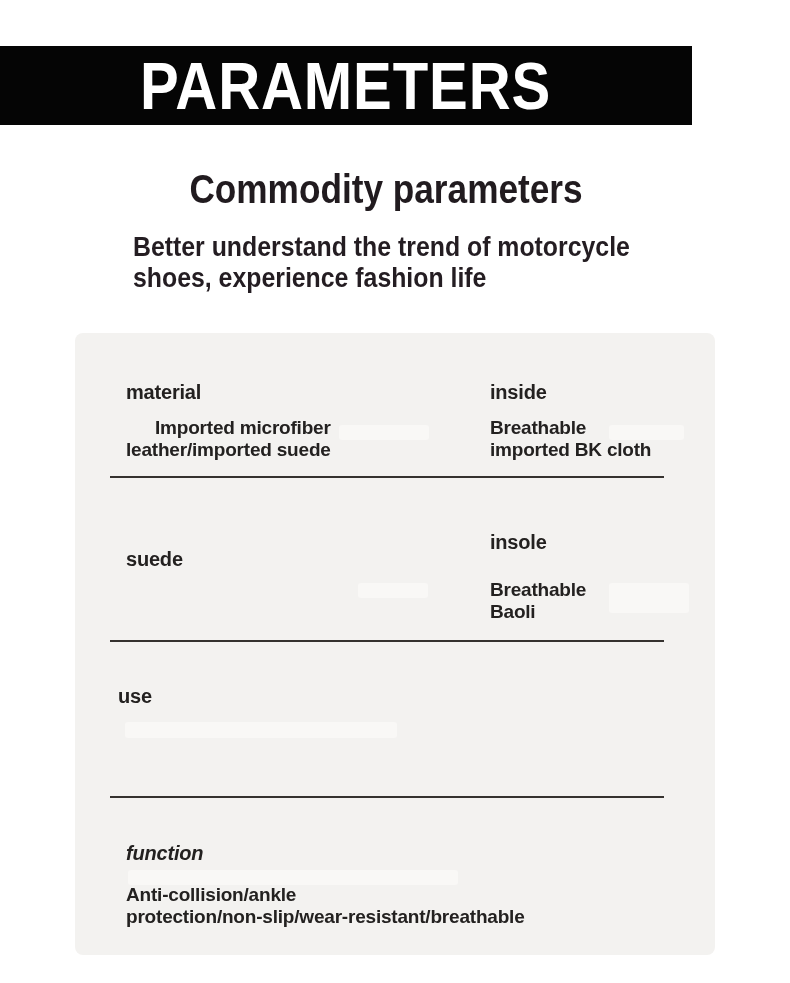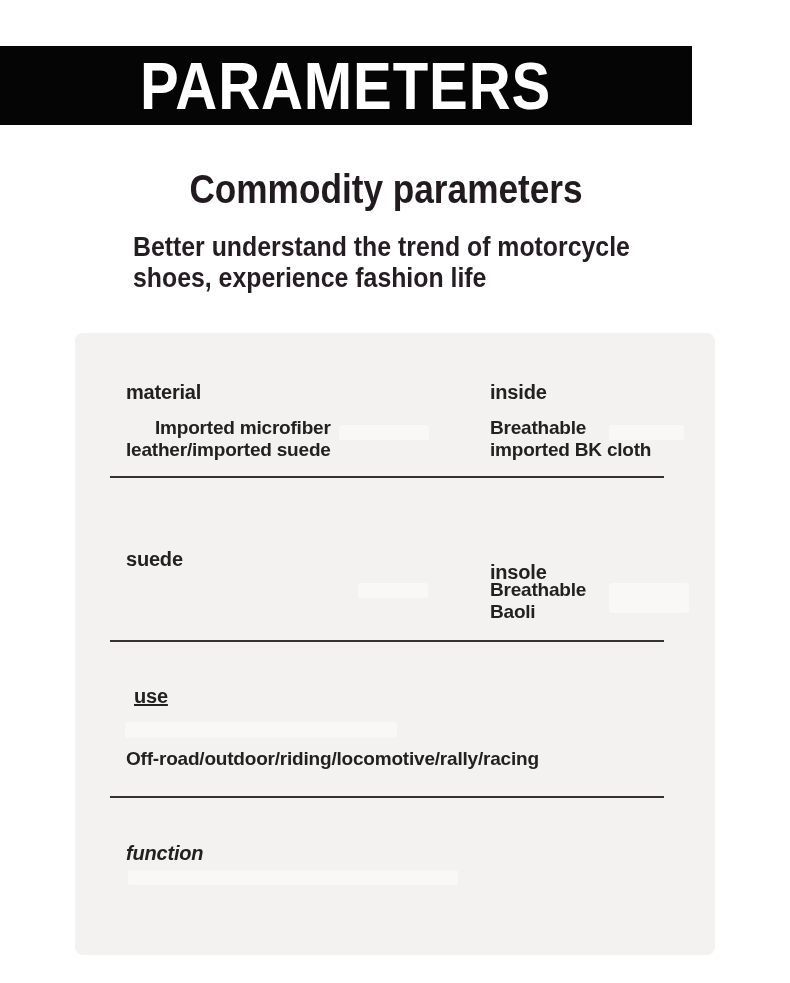--- a/index.html
+++ b/index.html
@@ -79,25 +79,25 @@
 
   
   .lbl-material { top: 48px;  left: 51px; }
   .val-material { top: 84px;  left: 51px; text-align: right; }
   .lbl-inside   { top: 48px;  left: 415px; }
   .val-inside   { top: 84px;  left: 415px; }
   .rule-1       { top: 143px; }
 
   .lbl-sole     { top: 215px; left: 51px; }
   .val-sole     { top: 246px; left: 51px; font-size: 18px; line-height: 21px; }
-  .lbl-insole   { top: 228px; left: 415px; text-align: right; }
+  .lbl-insole   { top: 198px; left: 415px; text-align: right; }
   .val-insole   { top: 246px; left: 415px; }
   .rule-2       { top: 307px; }
 
-  .lbl-use      { top: 352px; left: 59px; text-decoration: underline; }
+  .lbl-use      { top: 352px; left: 43px; }
   .val-use      { top: 415px; left: 51px; }
   .rule-3       { top: 463px; }
 
   .lbl-function { top: 509px; left: 51px; font-style: italic; }
   .val-function { top: 551px; left: 51px; }
 </style>
 </head>
 <body>
 
 <div class="page">
@@ -128,19 +128,20 @@
 imported BK cloth</div>
     <div class="rule rule-1"></div>
 
     <div class="lbl lbl-sole">suede</div>
     <div class="lbl lbl-insole">insole</div>
     <div class="val val-insole">Breathable
 Baoli</div>
     <div class="rule rule-2"></div>
 
     <div class="lbl lbl-use">use</div>
-    <div class="val val-use">Off-road/outdoor/riding/locomotive/rally/racing</div>
     <div class="rule rule-3"></div>
 
     <div class="lbl lbl-function">function</div>
+    <div class="val val-function">Anti-collision/ankle
+protection/non-slip/wear-resistant/breathable</div>
 
   </div>
 </div>
 
 </body></html>

